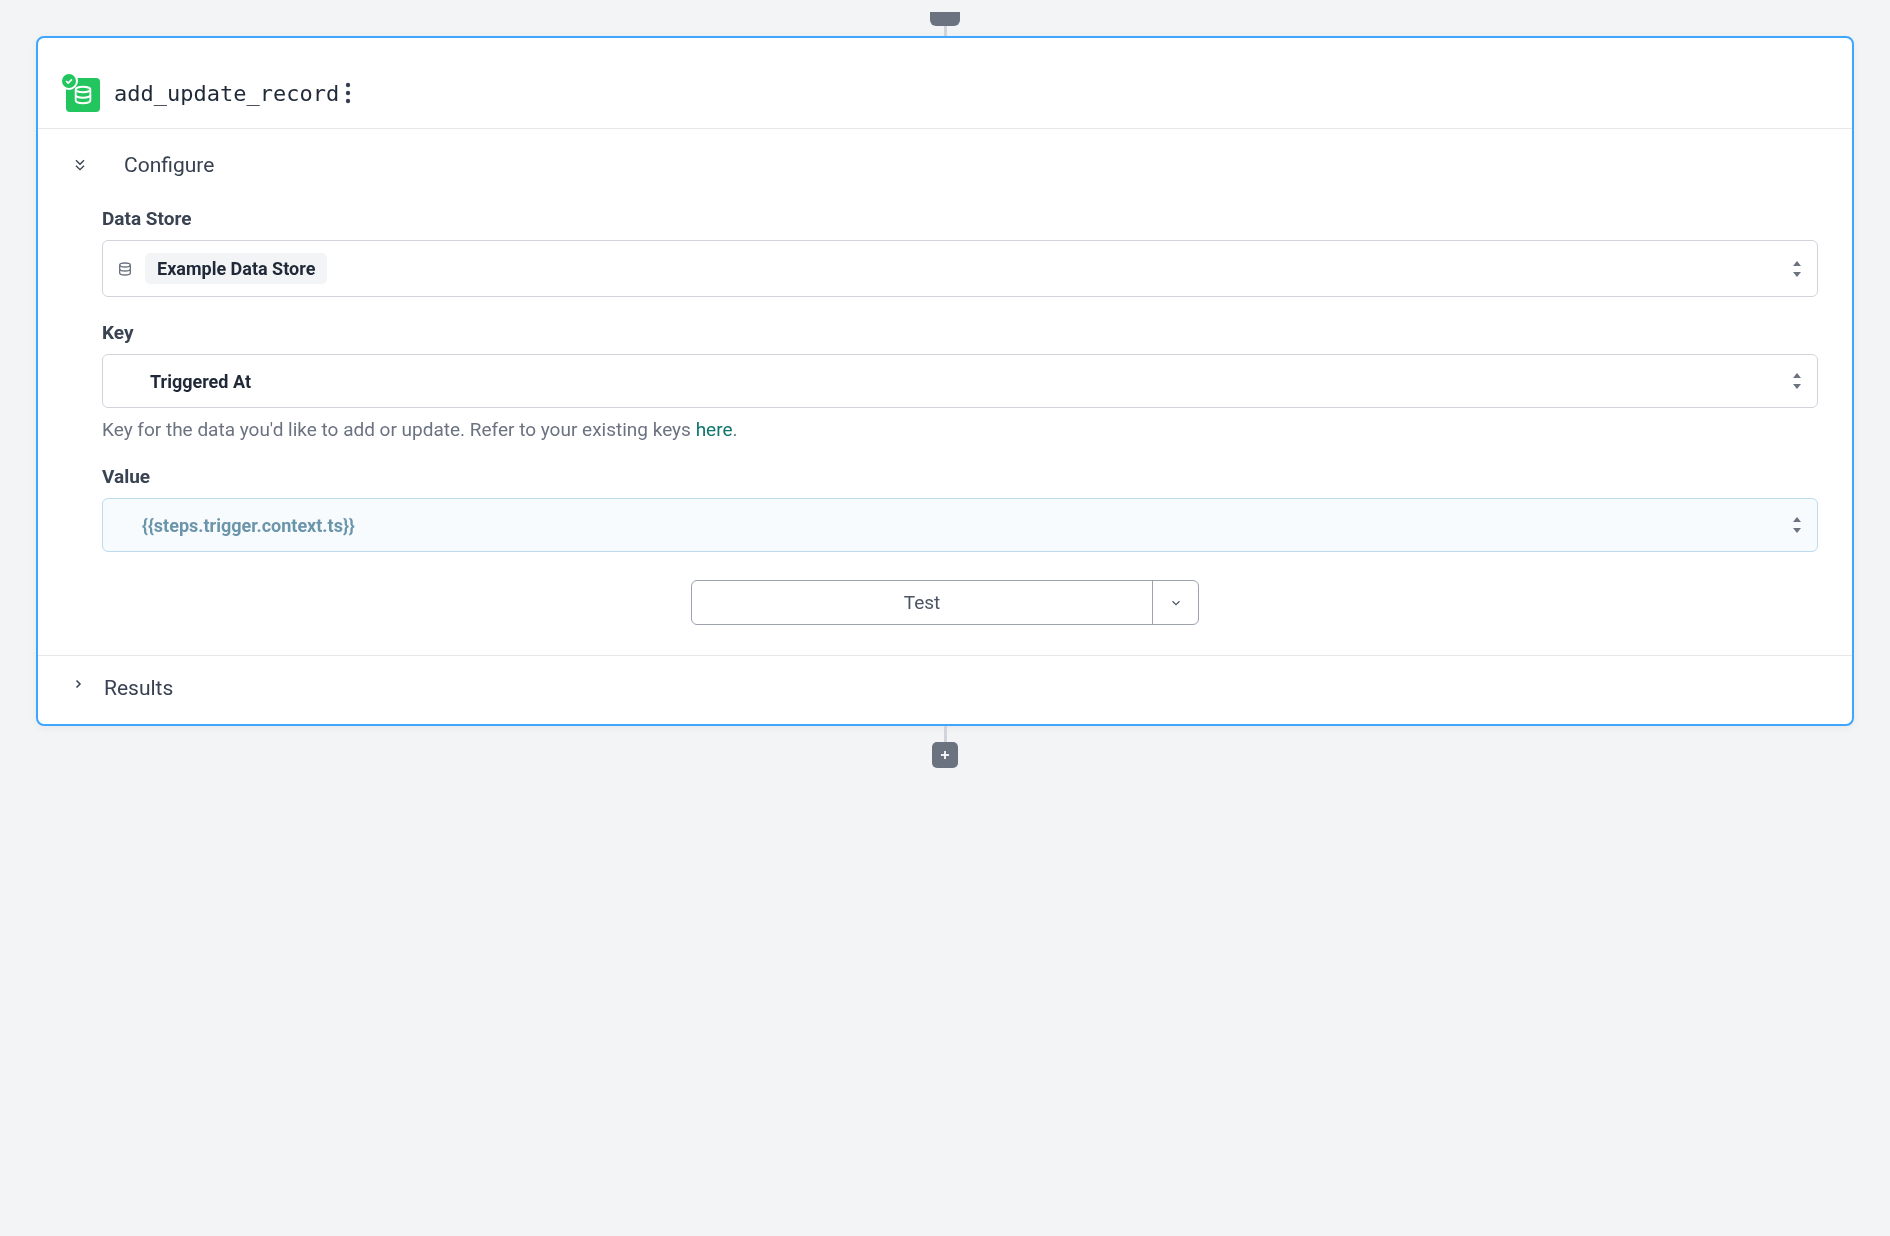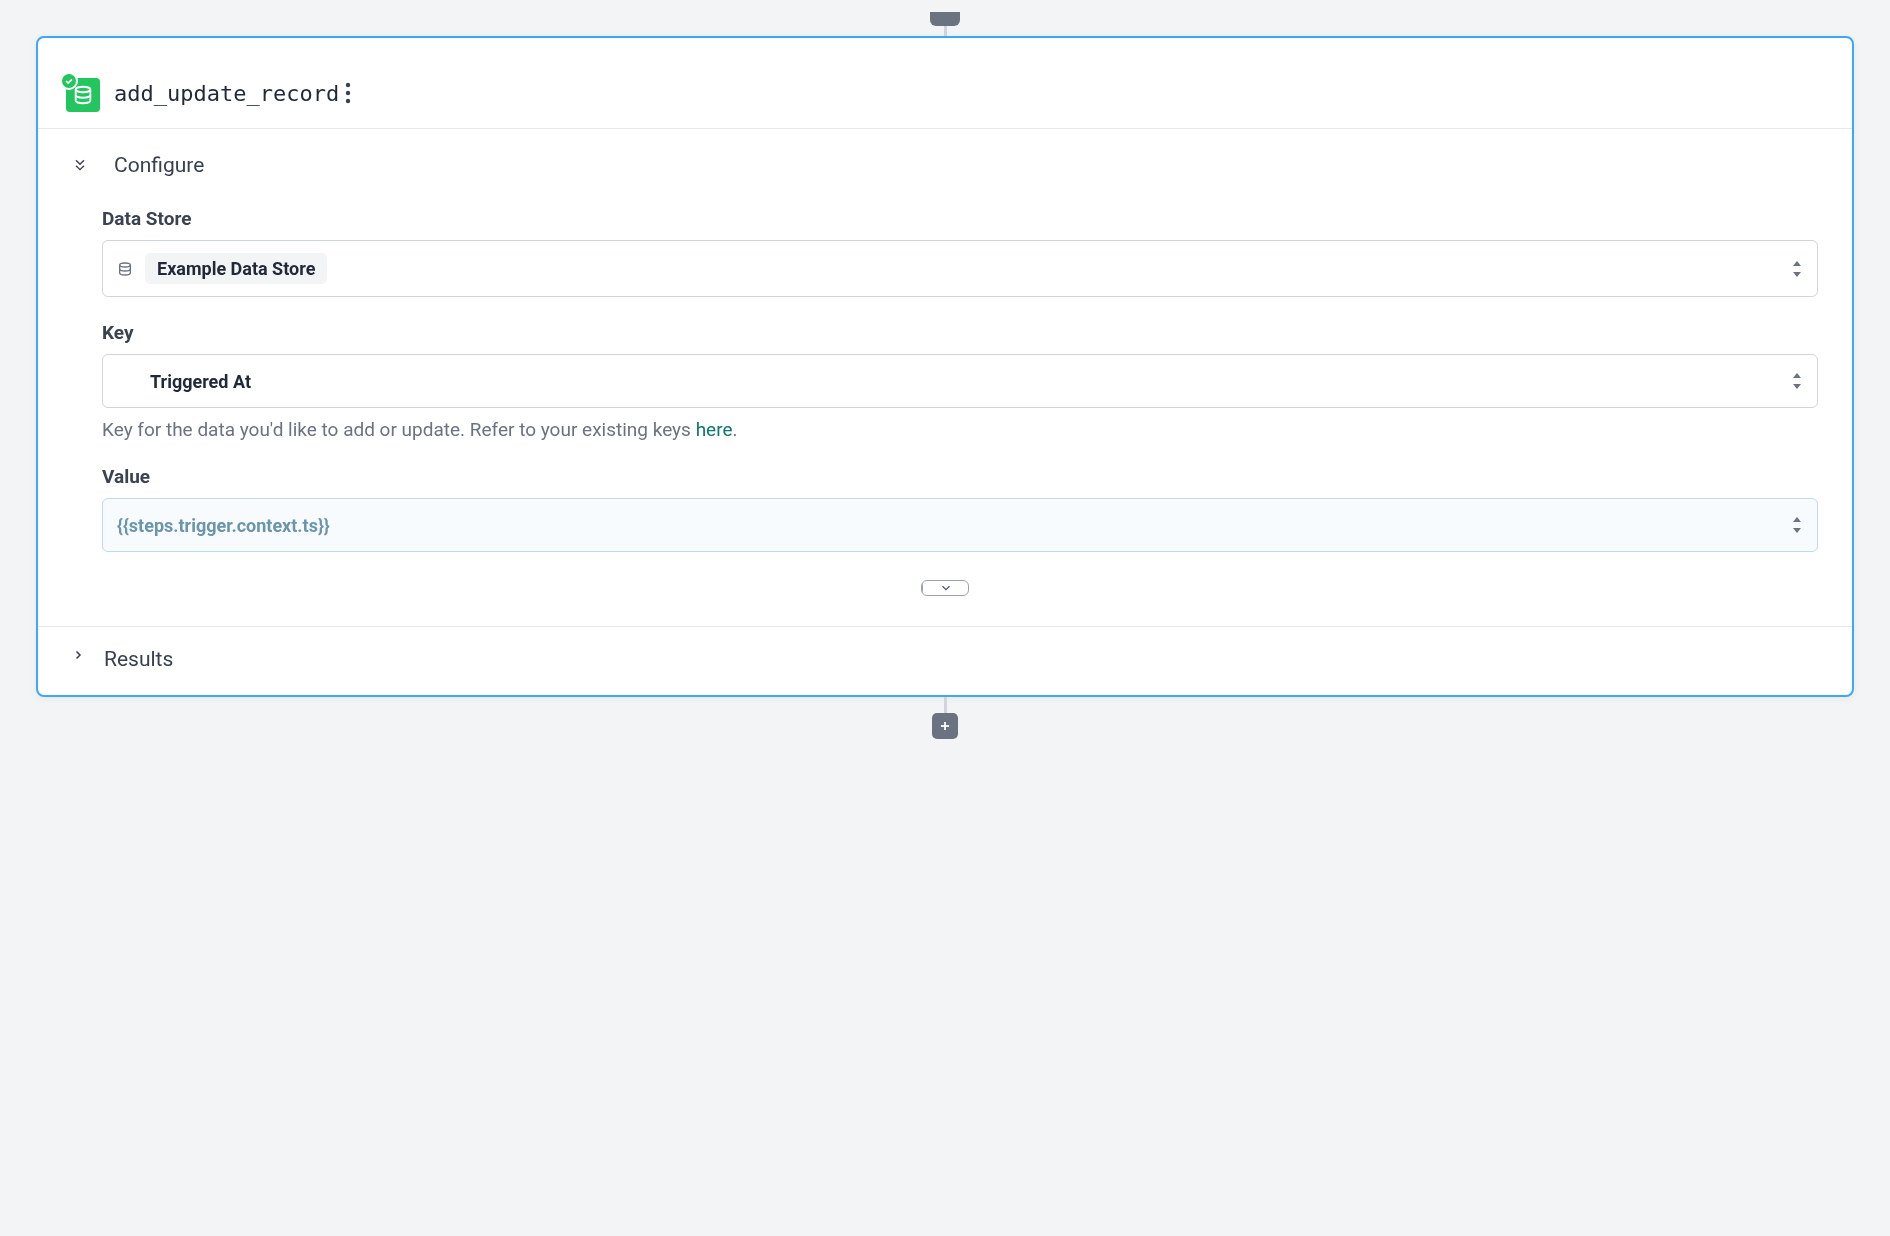--- a/index.html
+++ b/index.html
@@ -87,21 +87,21 @@
   padding: 6px;
   color: #374151;
 }
 .kebab svg { width: 6px; height: 22px; display:block; }
 .section {
   padding: 24px 34px 30px;
 }
 .section-header {
   display: flex;
   align-items: center;
-  gap: 26px;
+  gap: 36px;
   margin-bottom: 30px;
   cursor: pointer;
 }
 .section-header svg { width: 16px; height: 16px; color:#374151; }
 .section-title {
   font-size: 21px;
   color: #374151;
 }
 .field { margin-bottom: 24px; padding-left: 30px; }
 .field-label {
@@ -142,20 +142,21 @@
 .key-text {
   font-weight: 700;
   font-size: 18px;
   color: #1f2937;
   margin-left: 33px;
 }
 .value-text {
   font-weight: 700;
   font-size: 18px;
   color: #6b95ab;
+  margin-left: 25px;
 }
 .sort-icon { color: #6b7280; }
 .sort-icon svg { width: 12px; height: 18px; display:block; }
 .helper {
   font-size: 19px;
   color: #6b7280;
   margin-top: 10px;
 }
 .helper a { color: #0f766e; text-decoration: none; }
 .test-row {
@@ -309,20 +310,21 @@
             <svg viewBox="0 0 12 18" fill="currentColor">
               <polygon points="6 1 10 6 2 6"></polygon>
               <polygon points="6 17 2 12 10 12"></polygon>
             </svg>
           </span>
       </div>
     </div>
 
     <div class="test-row">
       <div class="test-btn">
+        <div class="test-main">Test</div>
         <div class="test-drop">
           <svg viewBox="0 0 24 24" fill="none" stroke="currentColor" stroke-width="2">
               <polyline points="6 9 12 15 18 9"></polyline>
             </svg>
         </div>
       </div>
     </div>
   </div>
 
   <div class="results-section">

